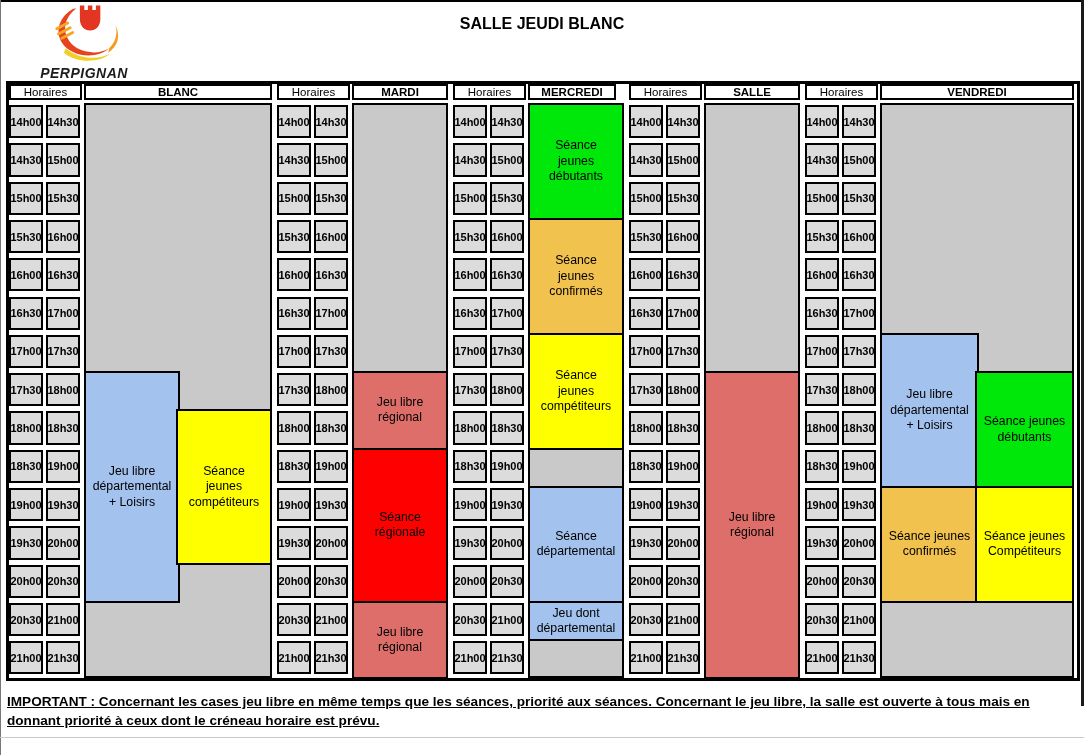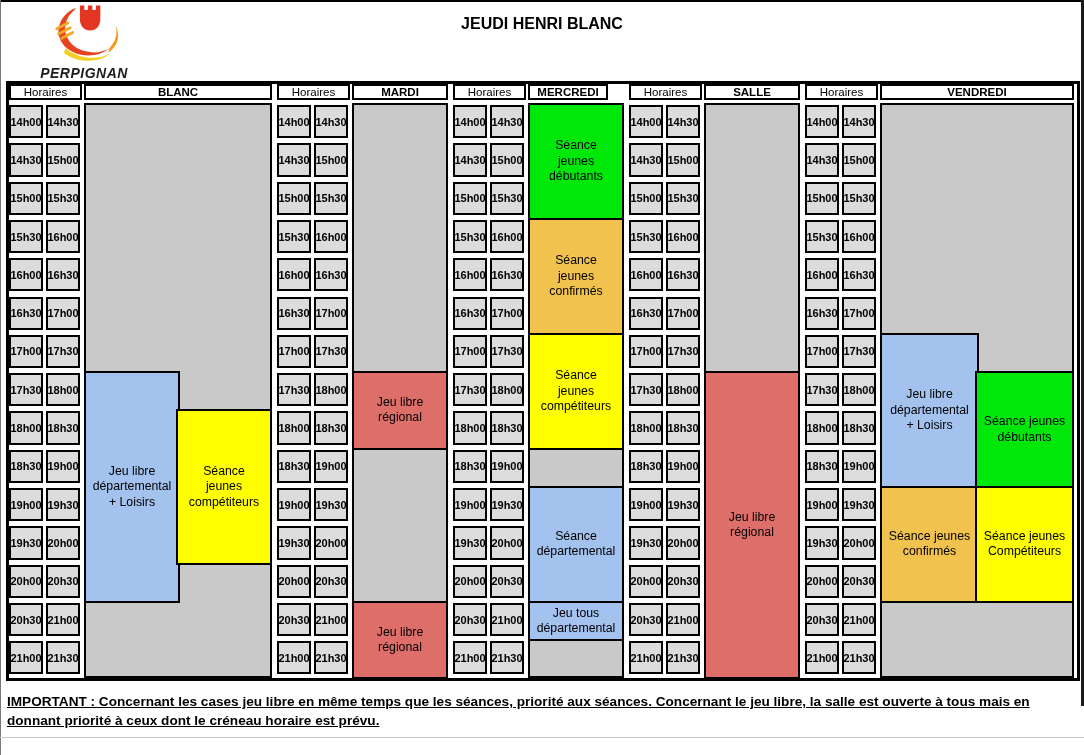--- a/index.html
+++ b/index.html
@@ -48,21 +48,21 @@
         <rect x="16" y="34" width="17" height="3.2" rx="1.5"></rect>
       </g>
     </svg>
     <div id="logo-text">
       <div id="logo-name">PERPIGNAN</div>
       <div id="logo-sub">ROUSSILLON TT</div>
     </div>
   </div>
 
   <div id="title">
-    <div>JEUDI HENRI BLANC</div>
+    <div>SALLE JEUDI BLANC</div>
   </div>
 
   <div id="planning-table">
       <div class="hdr" style="left: 0px; top: 0px; width: 73px; height: 16px;">Horaires</div>
       <div class="hdr bold" style="left: 75px; top: 0px; width: 188px; height: 16px;">BLANC</div>
       <div class="tcell" style="left: 0px; top: 21px; width: 34px; height: 33.3px; background: rgb(220, 220, 220);">14h00</div>
       <div class="tcell" style="left: 37px; top: 21px; width: 34px; height: 33.3px; background: rgb(220, 220, 220);">14h30</div>
       <div class="tcell" style="left: 0px; top: 59.3px; width: 34px; height: 33.3px; background: rgb(220, 220, 220);">14h30</div>
       <div class="tcell" style="left: 37px; top: 59.3px; width: 34px; height: 33.3px; background: rgb(220, 220, 220);">15h00</div>
       <div class="tcell" style="left: 0px; top: 97.6px; width: 34px; height: 33.3px; background: rgb(220, 220, 220);">15h00</div>
@@ -121,23 +121,24 @@
       <div class="tcell" style="left: 268px; top: 442.3px; width: 34px; height: 33.3px; background: rgb(220, 220, 220);">19h30</div>
       <div class="tcell" style="left: 305px; top: 442.3px; width: 34px; height: 33.3px; background: rgb(220, 220, 220);">20h00</div>
       <div class="tcell" style="left: 268px; top: 480.6px; width: 34px; height: 33.3px; background: rgb(220, 220, 220);">20h00</div>
       <div class="tcell" style="left: 305px; top: 480.6px; width: 34px; height: 33.3px; background: rgb(220, 220, 220);">20h30</div>
       <div class="tcell" style="left: 268px; top: 518.9px; width: 34px; height: 33.3px; background: rgb(220, 220, 220);">20h30</div>
       <div class="tcell" style="left: 305px; top: 518.9px; width: 34px; height: 33.3px; background: rgb(220, 220, 220);">21h00</div>
       <div class="tcell" style="left: 268px; top: 557.2px; width: 34px; height: 33.3px; background: rgb(220, 220, 220);">21h00</div>
       <div class="tcell" style="left: 305px; top: 557.2px; width: 34px; height: 33.3px; background: rgb(220, 220, 220);">21h30</div>
       <div class="daybg" style="left: 343px; top: 19px; width: 96px; height: 574.5px; background: rgb(201, 201, 201);"></div>
       <div class="block" style="left: 343px; top: 287.1px; width: 96px; height: 78.6px; background: rgb(221, 110, 106);">Jeu libre régional</div>
+      <div class="block" style="left: 343px; top: 363.7px; width: 96px; height: 155.2px; background: rgb(255, 0, 0);">Séance régionale</div>
       <div class="block" style="left: 343px; top: 516.9px; width: 96px; height: 78.6px; background: rgb(221, 110, 106);">Jeu libre régional</div>
       <div class="hdr" style="left: 444px; top: 0px; width: 73px; height: 16px;">Horaires</div>
-      <div class="hdr bold" style="left: 519px; top: 0px; width: 80px; height: 16px;">MERCREDI</div>
+      <div class="hdr bold" style="left: 519px; top: 0px; width: 88px; height: 16px;">MERCREDI</div>
       <div class="tcell" style="left: 444px; top: 21px; width: 34px; height: 33.3px; background: rgb(220, 220, 220);">14h00</div>
       <div class="tcell" style="left: 481px; top: 21px; width: 34px; height: 33.3px; background: rgb(220, 220, 220);">14h30</div>
       <div class="tcell" style="left: 444px; top: 59.3px; width: 34px; height: 33.3px; background: rgb(220, 220, 220);">14h30</div>
       <div class="tcell" style="left: 481px; top: 59.3px; width: 34px; height: 33.3px; background: rgb(220, 220, 220);">15h00</div>
       <div class="tcell" style="left: 444px; top: 97.6px; width: 34px; height: 33.3px; background: rgb(220, 220, 220);">15h00</div>
       <div class="tcell" style="left: 481px; top: 97.6px; width: 34px; height: 33.3px; background: rgb(220, 220, 220);">15h30</div>
       <div class="tcell" style="left: 444px; top: 135.9px; width: 34px; height: 33.3px; background: rgb(220, 220, 220);">15h30</div>
       <div class="tcell" style="left: 481px; top: 135.9px; width: 34px; height: 33.3px; background: rgb(220, 220, 220);">16h00</div>
       <div class="tcell" style="left: 444px; top: 174.2px; width: 34px; height: 33.3px; background: rgb(220, 220, 220);">16h00</div>
       <div class="tcell" style="left: 481px; top: 174.2px; width: 34px; height: 33.3px; background: rgb(220, 220, 220);">16h30</div>
@@ -159,21 +160,21 @@
       <div class="tcell" style="left: 481px; top: 480.6px; width: 34px; height: 33.3px; background: rgb(220, 220, 220);">20h30</div>
       <div class="tcell" style="left: 444px; top: 518.9px; width: 34px; height: 33.3px; background: rgb(220, 220, 220);">20h30</div>
       <div class="tcell" style="left: 481px; top: 518.9px; width: 34px; height: 33.3px; background: rgb(220, 220, 220);">21h00</div>
       <div class="tcell" style="left: 444px; top: 557.2px; width: 34px; height: 33.3px; background: rgb(220, 220, 220);">21h00</div>
       <div class="tcell" style="left: 481px; top: 557.2px; width: 34px; height: 33.3px; background: rgb(220, 220, 220);">21h30</div>
       <div class="daybg" style="left: 519px; top: 19px; width: 96px; height: 574.5px; background: rgb(201, 201, 201);"></div>
       <div class="block" style="left: 519px; top: 19px; width: 96px; height: 116.9px; background: rgb(0, 232, 10);">Séance jeunes débutants</div>
       <div class="block" style="left: 519px; top: 133.9px; width: 96px; height: 116.9px; background: rgb(242, 194, 78);">Séance jeunes confirmés</div>
       <div class="block" style="left: 519px; top: 248.8px; width: 96px; height: 116.9px; background: rgb(255, 255, 0);">Séance jeunes compétiteurs</div>
       <div class="block" style="left: 519px; top: 402px; width: 96px; height: 116.9px; background: rgb(164, 194, 238);">Séance départemental</div>
-      <div class="block" style="left: 519px; top: 516.9px; width: 96px; height: 40.3px; background: rgb(164, 194, 238);">Jeu tous départemental</div>
+      <div class="block" style="left: 519px; top: 516.9px; width: 96px; height: 40.3px; background: rgb(164, 194, 238);">Jeu dont départemental</div>
       <div class="hdr" style="left: 620px; top: 0px; width: 73px; height: 16px;">Horaires</div>
       <div class="hdr bold" style="left: 695px; top: 0px; width: 96px; height: 16px;">SALLE</div>
       <div class="tcell" style="left: 620px; top: 21px; width: 34px; height: 33.3px; background: rgb(220, 220, 220);">14h00</div>
       <div class="tcell" style="left: 657px; top: 21px; width: 34px; height: 33.3px; background: rgb(220, 220, 220);">14h30</div>
       <div class="tcell" style="left: 620px; top: 59.3px; width: 34px; height: 33.3px; background: rgb(220, 220, 220);">14h30</div>
       <div class="tcell" style="left: 657px; top: 59.3px; width: 34px; height: 33.3px; background: rgb(220, 220, 220);">15h00</div>
       <div class="tcell" style="left: 620px; top: 97.6px; width: 34px; height: 33.3px; background: rgb(220, 220, 220);">15h00</div>
       <div class="tcell" style="left: 657px; top: 97.6px; width: 34px; height: 33.3px; background: rgb(220, 220, 220);">15h30</div>
       <div class="tcell" style="left: 620px; top: 135.9px; width: 34px; height: 33.3px; background: rgb(220, 220, 220);">15h30</div>
       <div class="tcell" style="left: 657px; top: 135.9px; width: 34px; height: 33.3px; background: rgb(220, 220, 220);">16h00</div>

